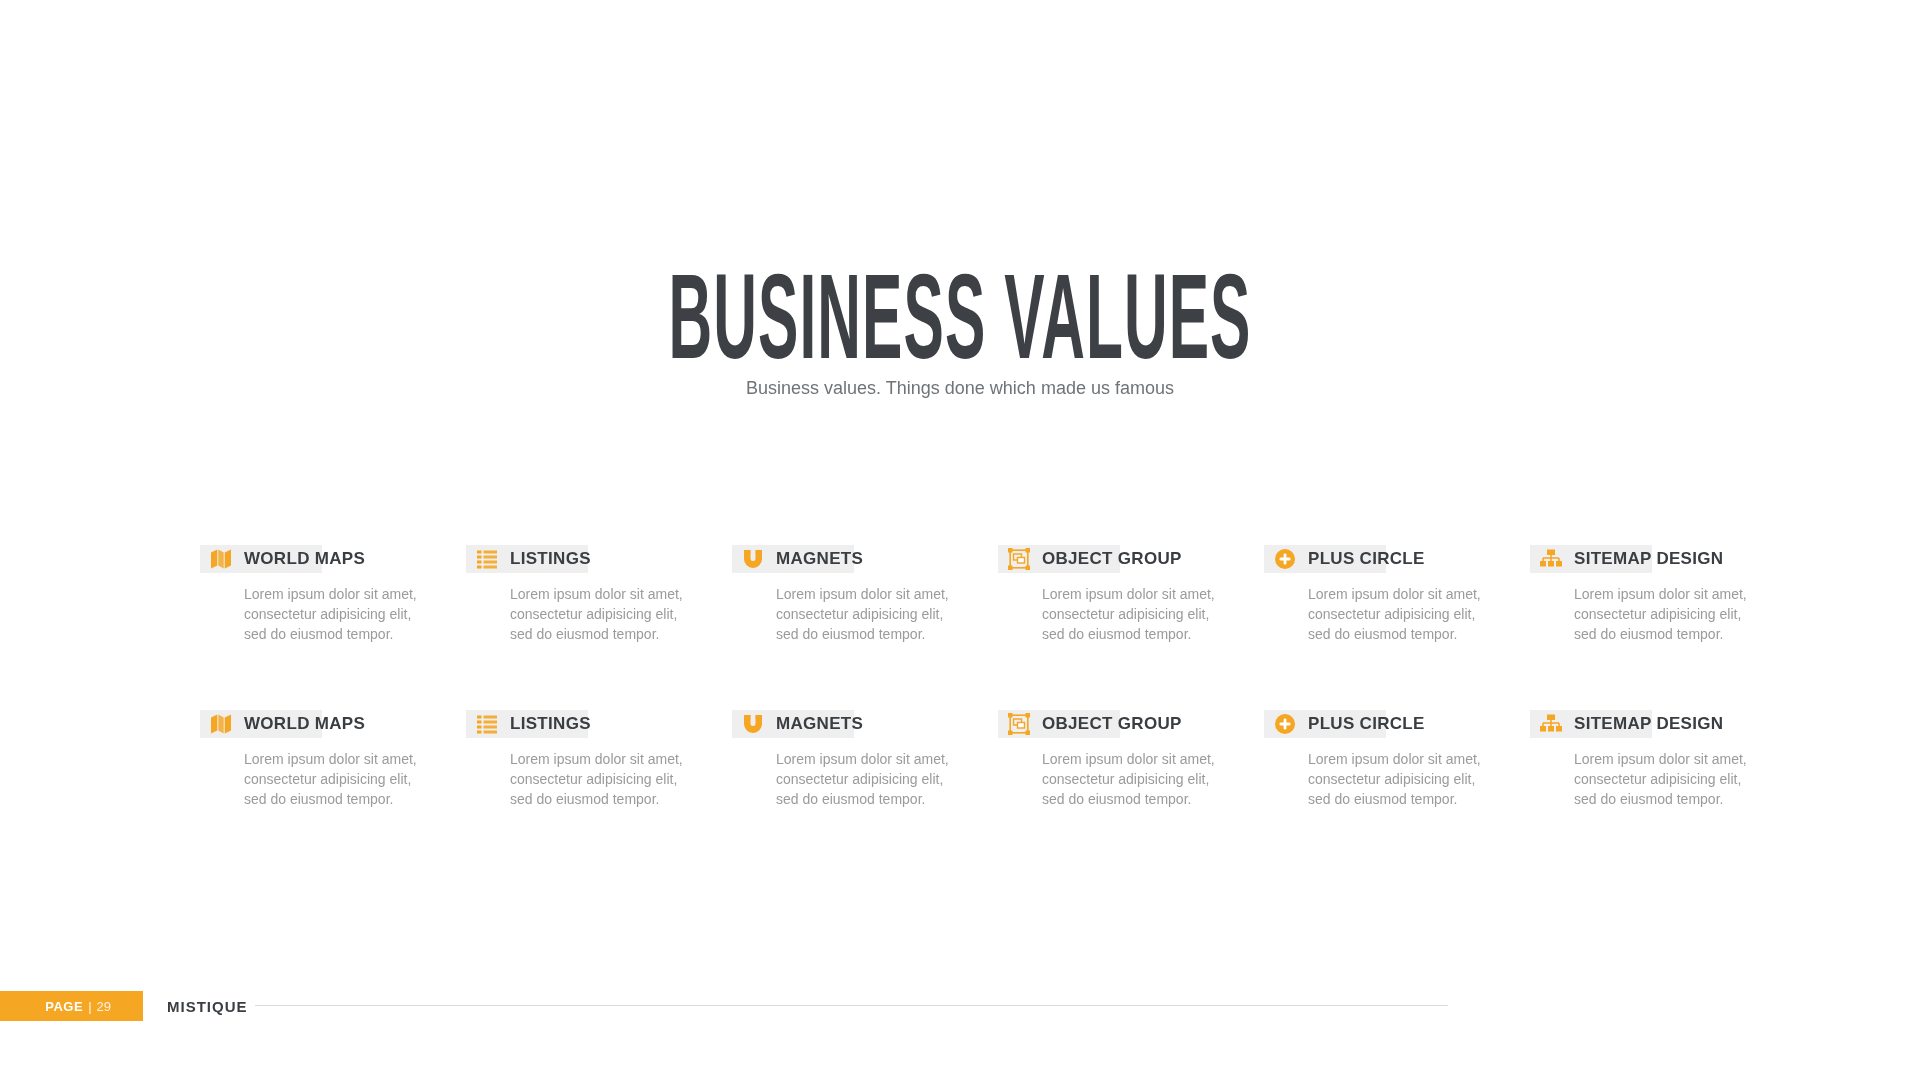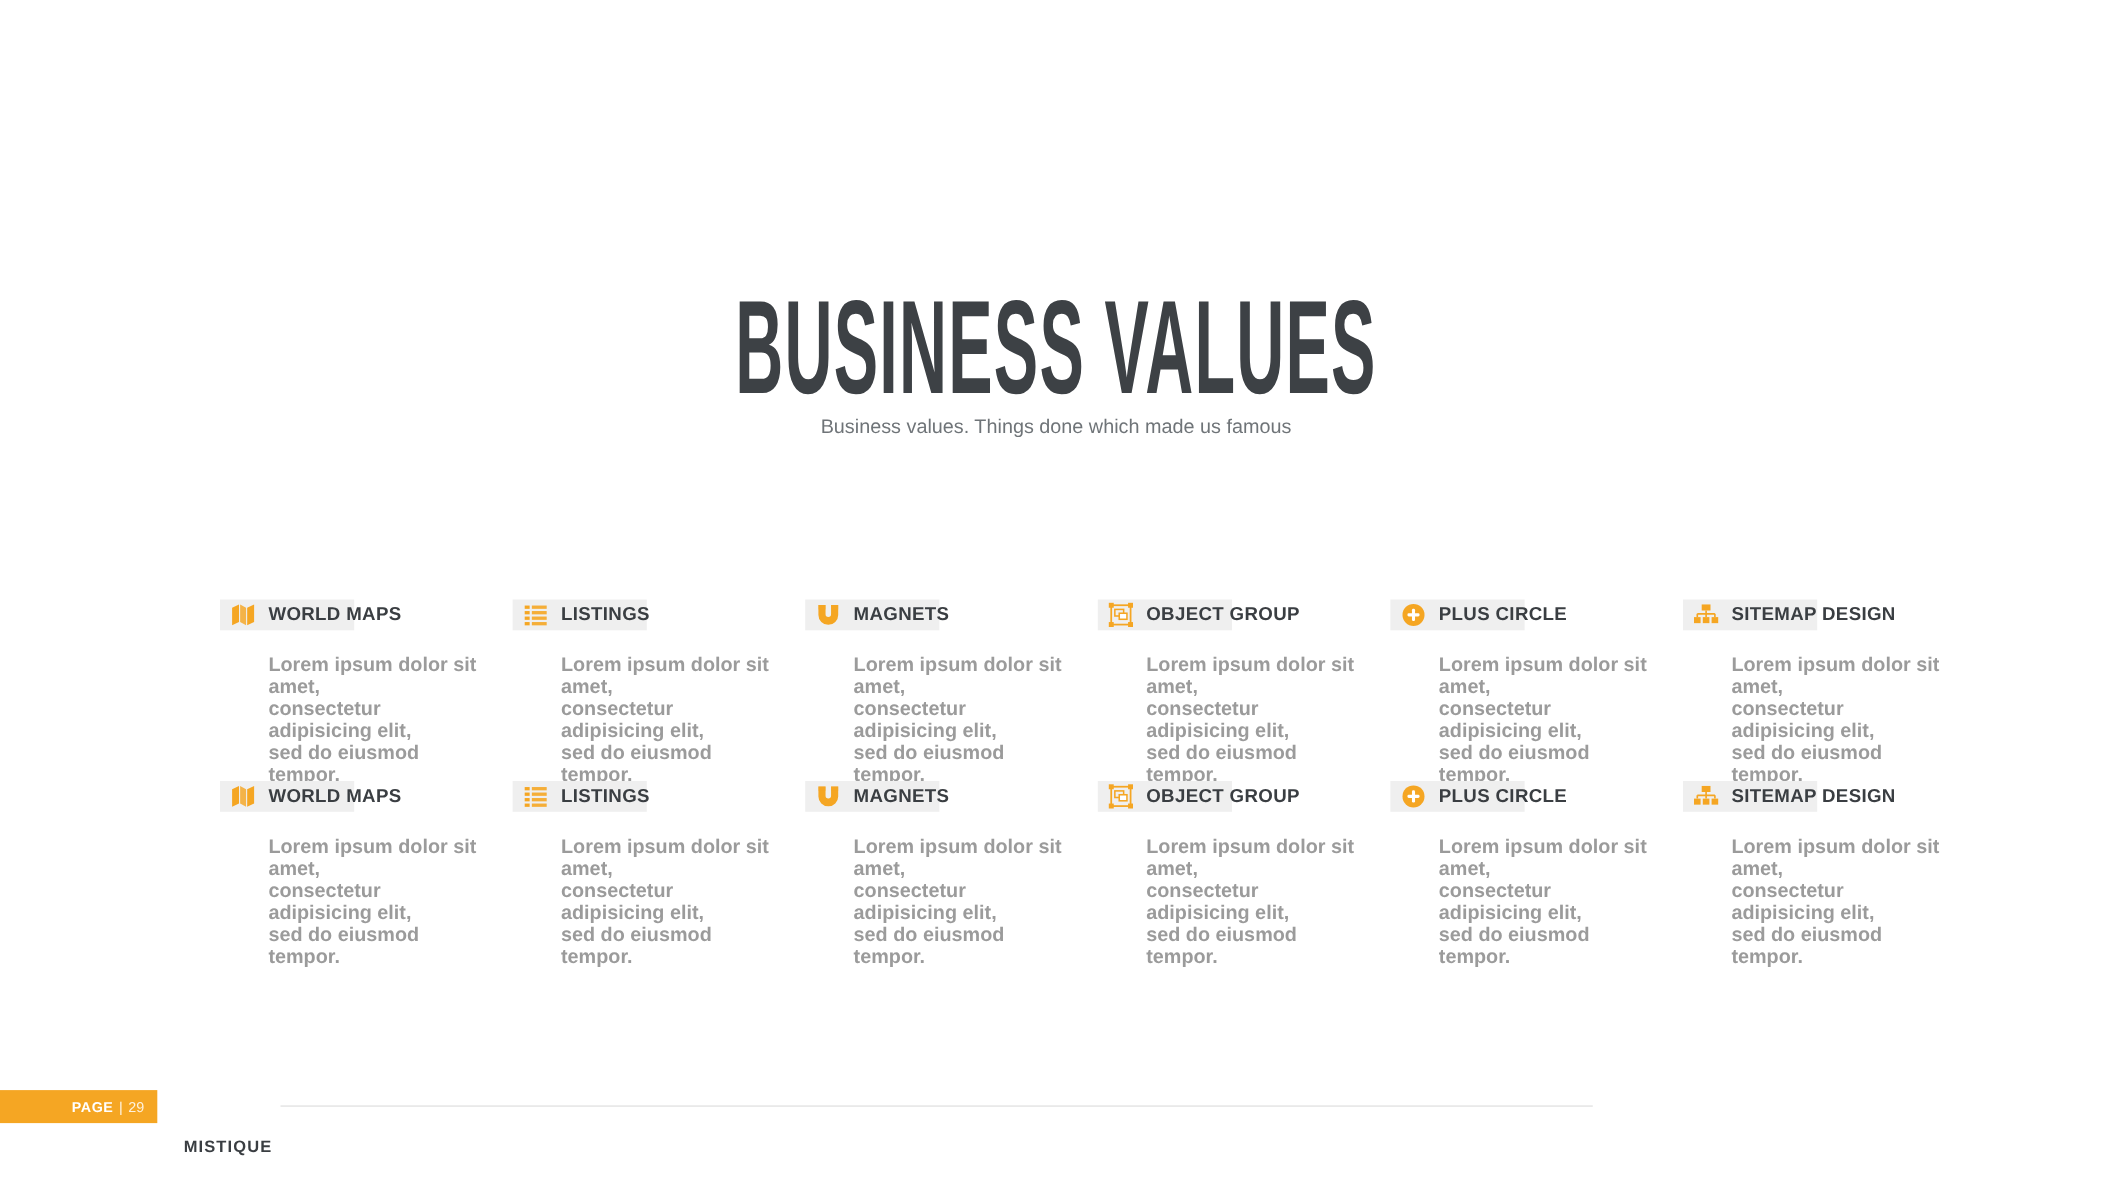--- a/index.html
+++ b/index.html
@@ -76,59 +76,57 @@
     left: 44px;
     top: 50%;
     transform: translateY(-50%);
     font-size: 17px;
     font-weight: 700;
     letter-spacing: 0.3px;
     color: var(--heading-color);
     white-space: nowrap;
   }
   .f-desc {
-    margin: 21px 0 0 44px;
+    margin: 11px 0 0 44px;
     width: 190px;
-    font-size: 18px;
+    font-size: 14px;
     line-height: 20px;
     color: var(--body-color);
     white-space: pre-line;
-    font-weight: bold;
   }
 
   
   .badge {
     position: absolute;
     left: 0;
     top: 991px;
     width: 143px;
     height: 30px;
     background: var(--accent);
     display: flex;
     align-items: center;
     justify-content: flex-end;
-    padding-right: 12px;
+    padding-right: 32px;
     gap: 5px;
     font-size: 13px;
   }
   .p-label { color: #ffffff; font-weight: 700; letter-spacing: 0.5px; }
   .p-sep   { color: rgba(255,255,255,0.9); }
   .p-num   { color: rgba(255,255,255,0.85); }
   .brand {
     position: absolute;
     left: 167px;
     top: 991px;
     height: 30px;
     display: flex;
     align-items: center;
     font-size: 15px;
     font-weight: 700;
     letter-spacing: 1px;
     color: var(--heading-color);
-    margin-top: 36px;
   }
   .divider {
     position: absolute;
     left: 255px;
     top: 1005px;
     width: 1193px;
     height: 1px;
     background: #DBDBDB;
   }
   .quote {

